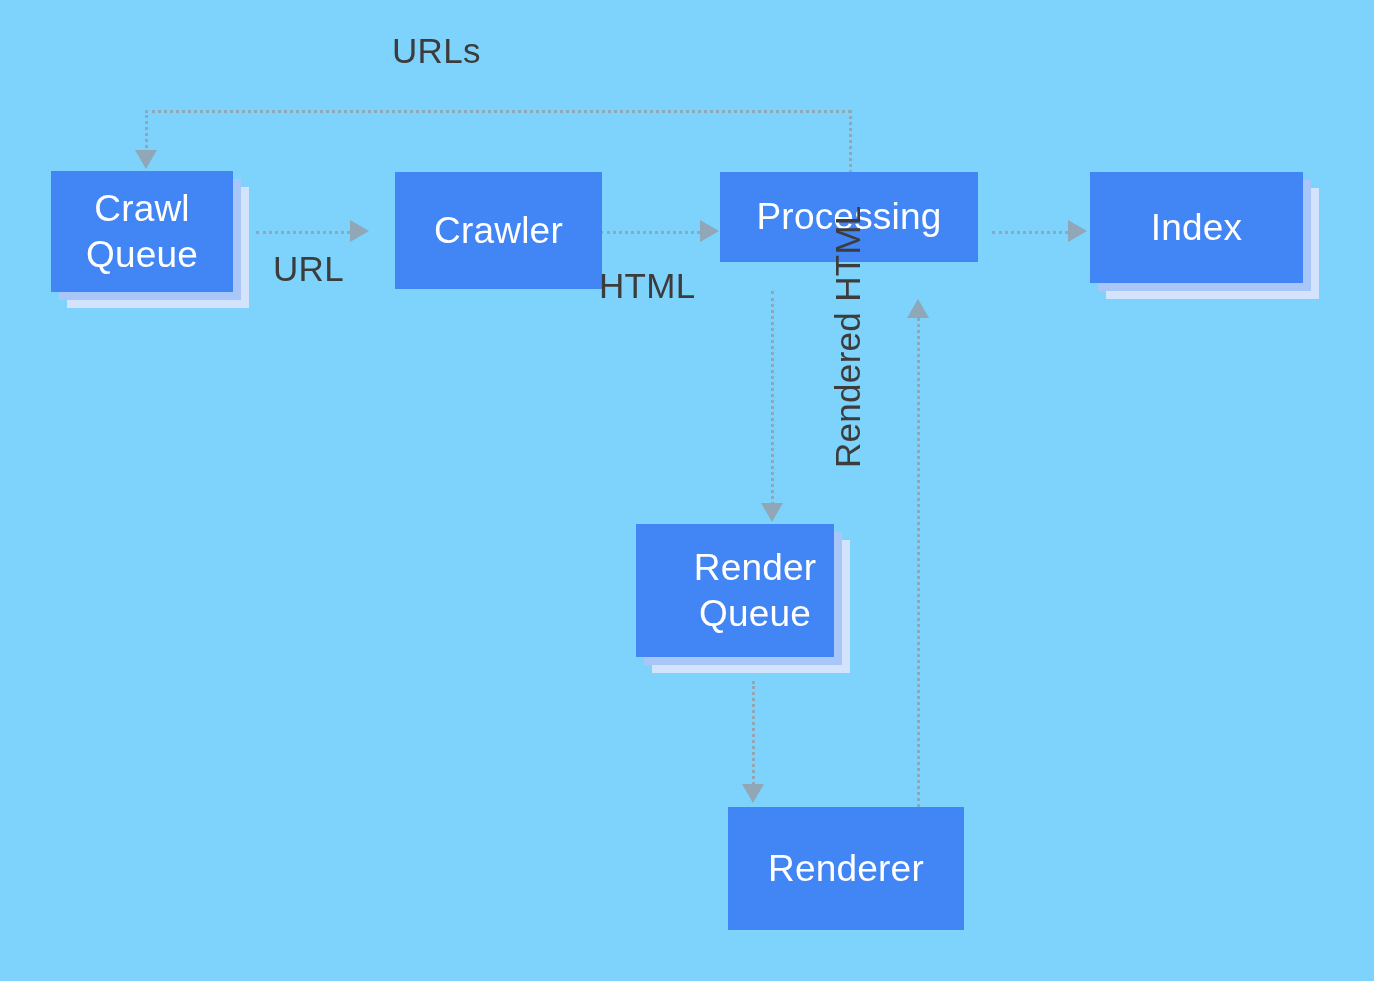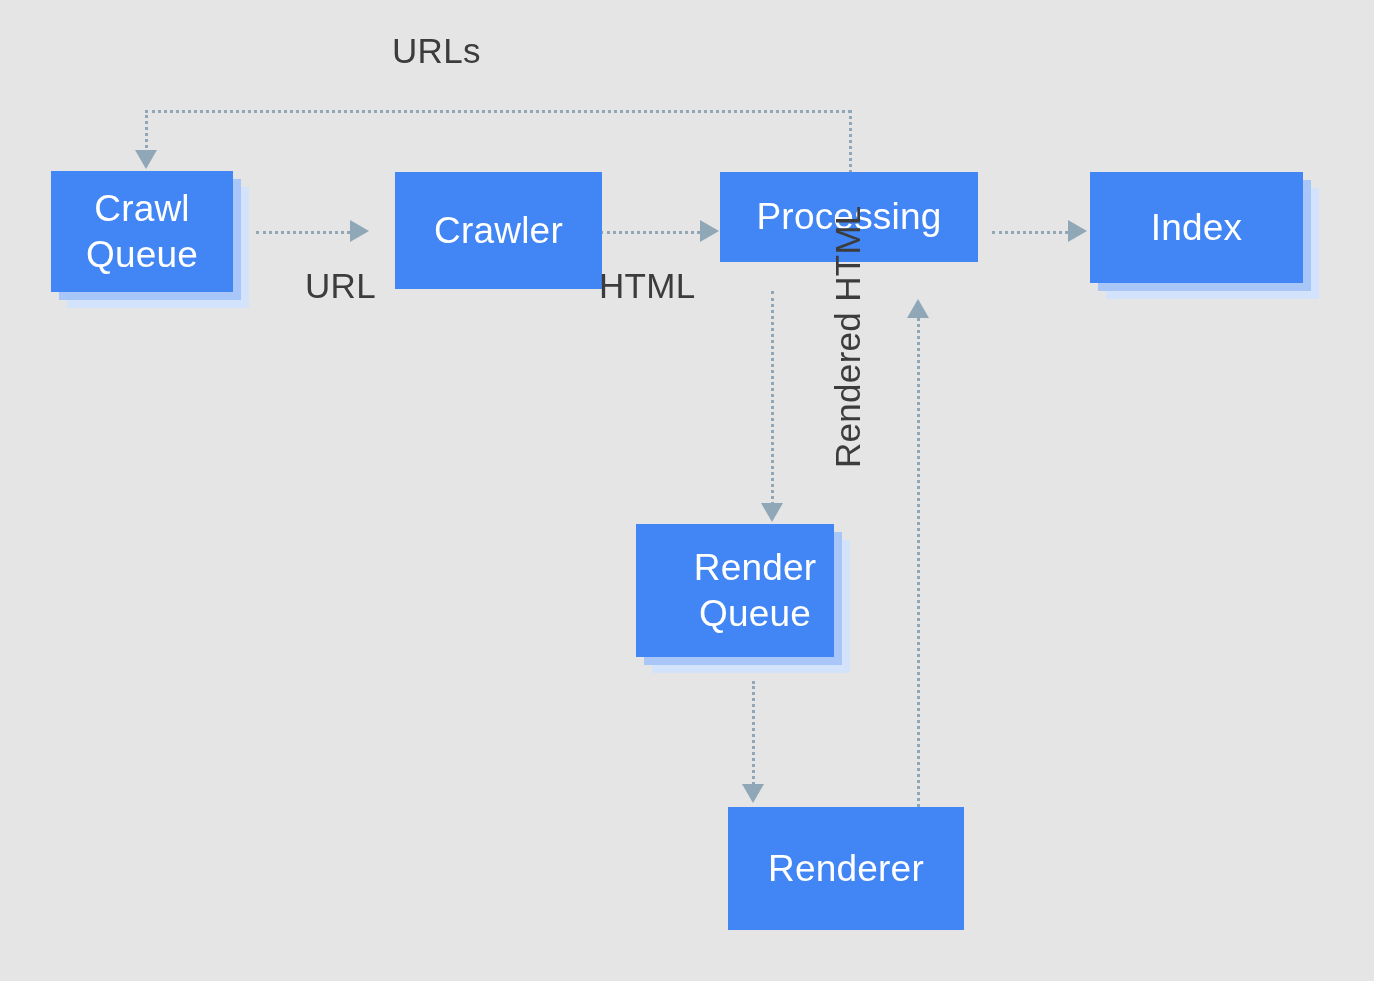--- a/index.html
+++ b/index.html
@@ -8,21 +8,21 @@
     background: #ffffff;
   }
   body {
     font-family: "Liberation Sans", sans-serif;
     -webkit-font-smoothing: antialiased;
   }
   #canvas {
     position: relative;
     width: 1374px;
     height: 981px;
-    background: #e5e5e5;
+    background: #7dd3fc;
     overflow: hidden;
   }
   
   .node {
     position: absolute;
     box-sizing: border-box;
     background: #4285f4;
     color: #ffffff;
     display: flex;
     align-items: center;
@@ -105,21 +105,21 @@
   <div class="arrow arrow-down" style="left:135px; top:150px;"></div>
   <div class="edge-label" style="left:392px; top:31px;">URLs</div>
 
   <div class="stack-far" style="left:67px; top:187px; width:182px; height:121px;"></div>
   <div class="stack-mid" style="left:59px; top:179px; width:182px; height:121px;"></div>
   <div class="node" style="left:51px; top:171px; width:182px; height:121px;text-align:center;">Crawl
 Queue</div>
 
   <div class="hline" style="left:256px; top:231px; width:94px;"></div>
   <div class="arrow arrow-right" style="left:350px; top:220px;"></div>
-  <div class="edge-label" style="left:273px; top:266px;margin-left:32px;">URL</div>
+  <div class="edge-label" style="left:273px; top:249px;">URL</div>
 
   <div class="node" style="left:371px; top:172px; width:207px; height:117px;margin-left:24px;">Crawler</div>
 
   <div class="hline" style="left:600px; top:231px; width:100px;"></div>
   <div class="arrow arrow-right" style="left:700px; top:220px;"></div>
   <div class="edge-label" style="left:599px; top:266px;">HTML</div>
 
   <div class="node" style="left:720px; top:172px; width:258px; height:90px;">Processing</div>
 
   <div class="hline" style="left:992px; top:231px; width:76px;"></div>

